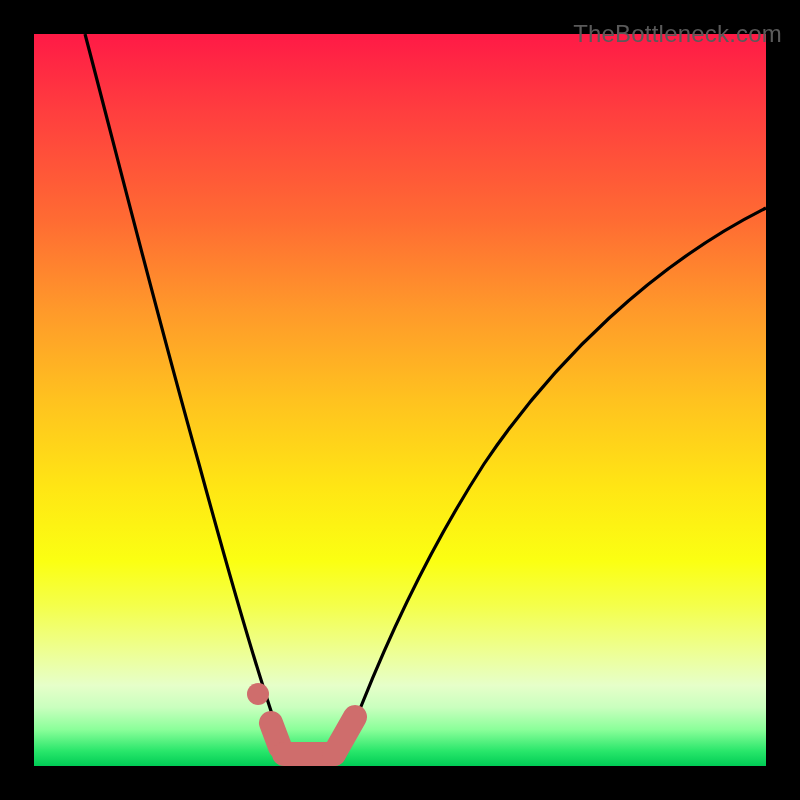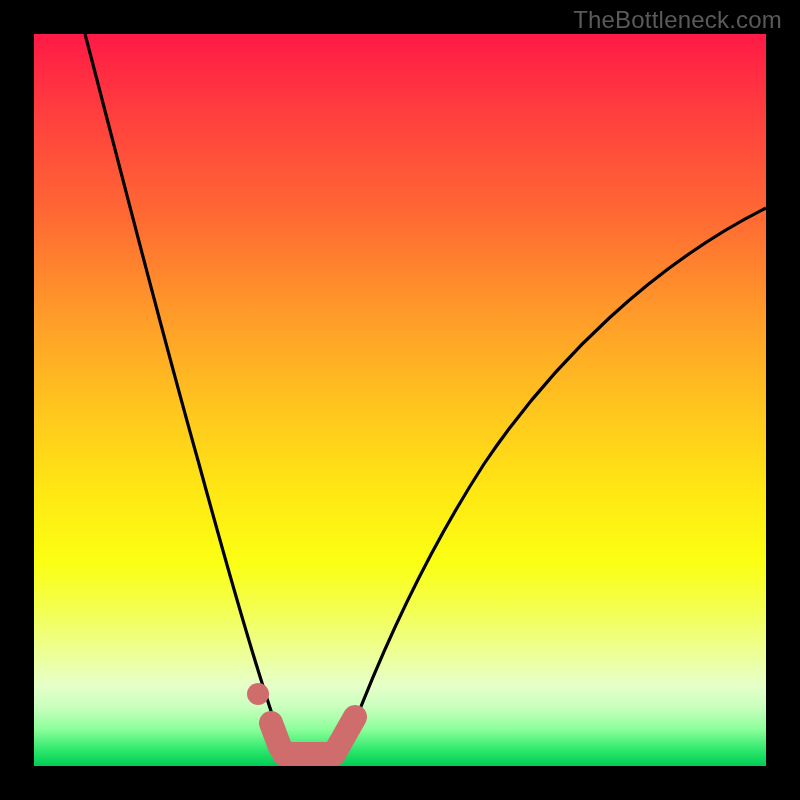--- a/index.html
+++ b/index.html
@@ -38,21 +38,21 @@
       #eeff8f 84%,
       #e6ffc9 89%,
       #c9ffbe 92%,
       #8bff9a 95%,
       #28e66a 98%,
       #00cc55 100%
     );
   }
   .watermark {
     position: absolute;
-    top: 6px;
+    top: 20px;
     right: 18px;
     color: #5a5a5a;
     font-size: 24px;
     letter-spacing: 0.2px;
     font-weight: 500;
   }
   svg.curve {
     position: absolute;
     left: 0;
     top: 0;

